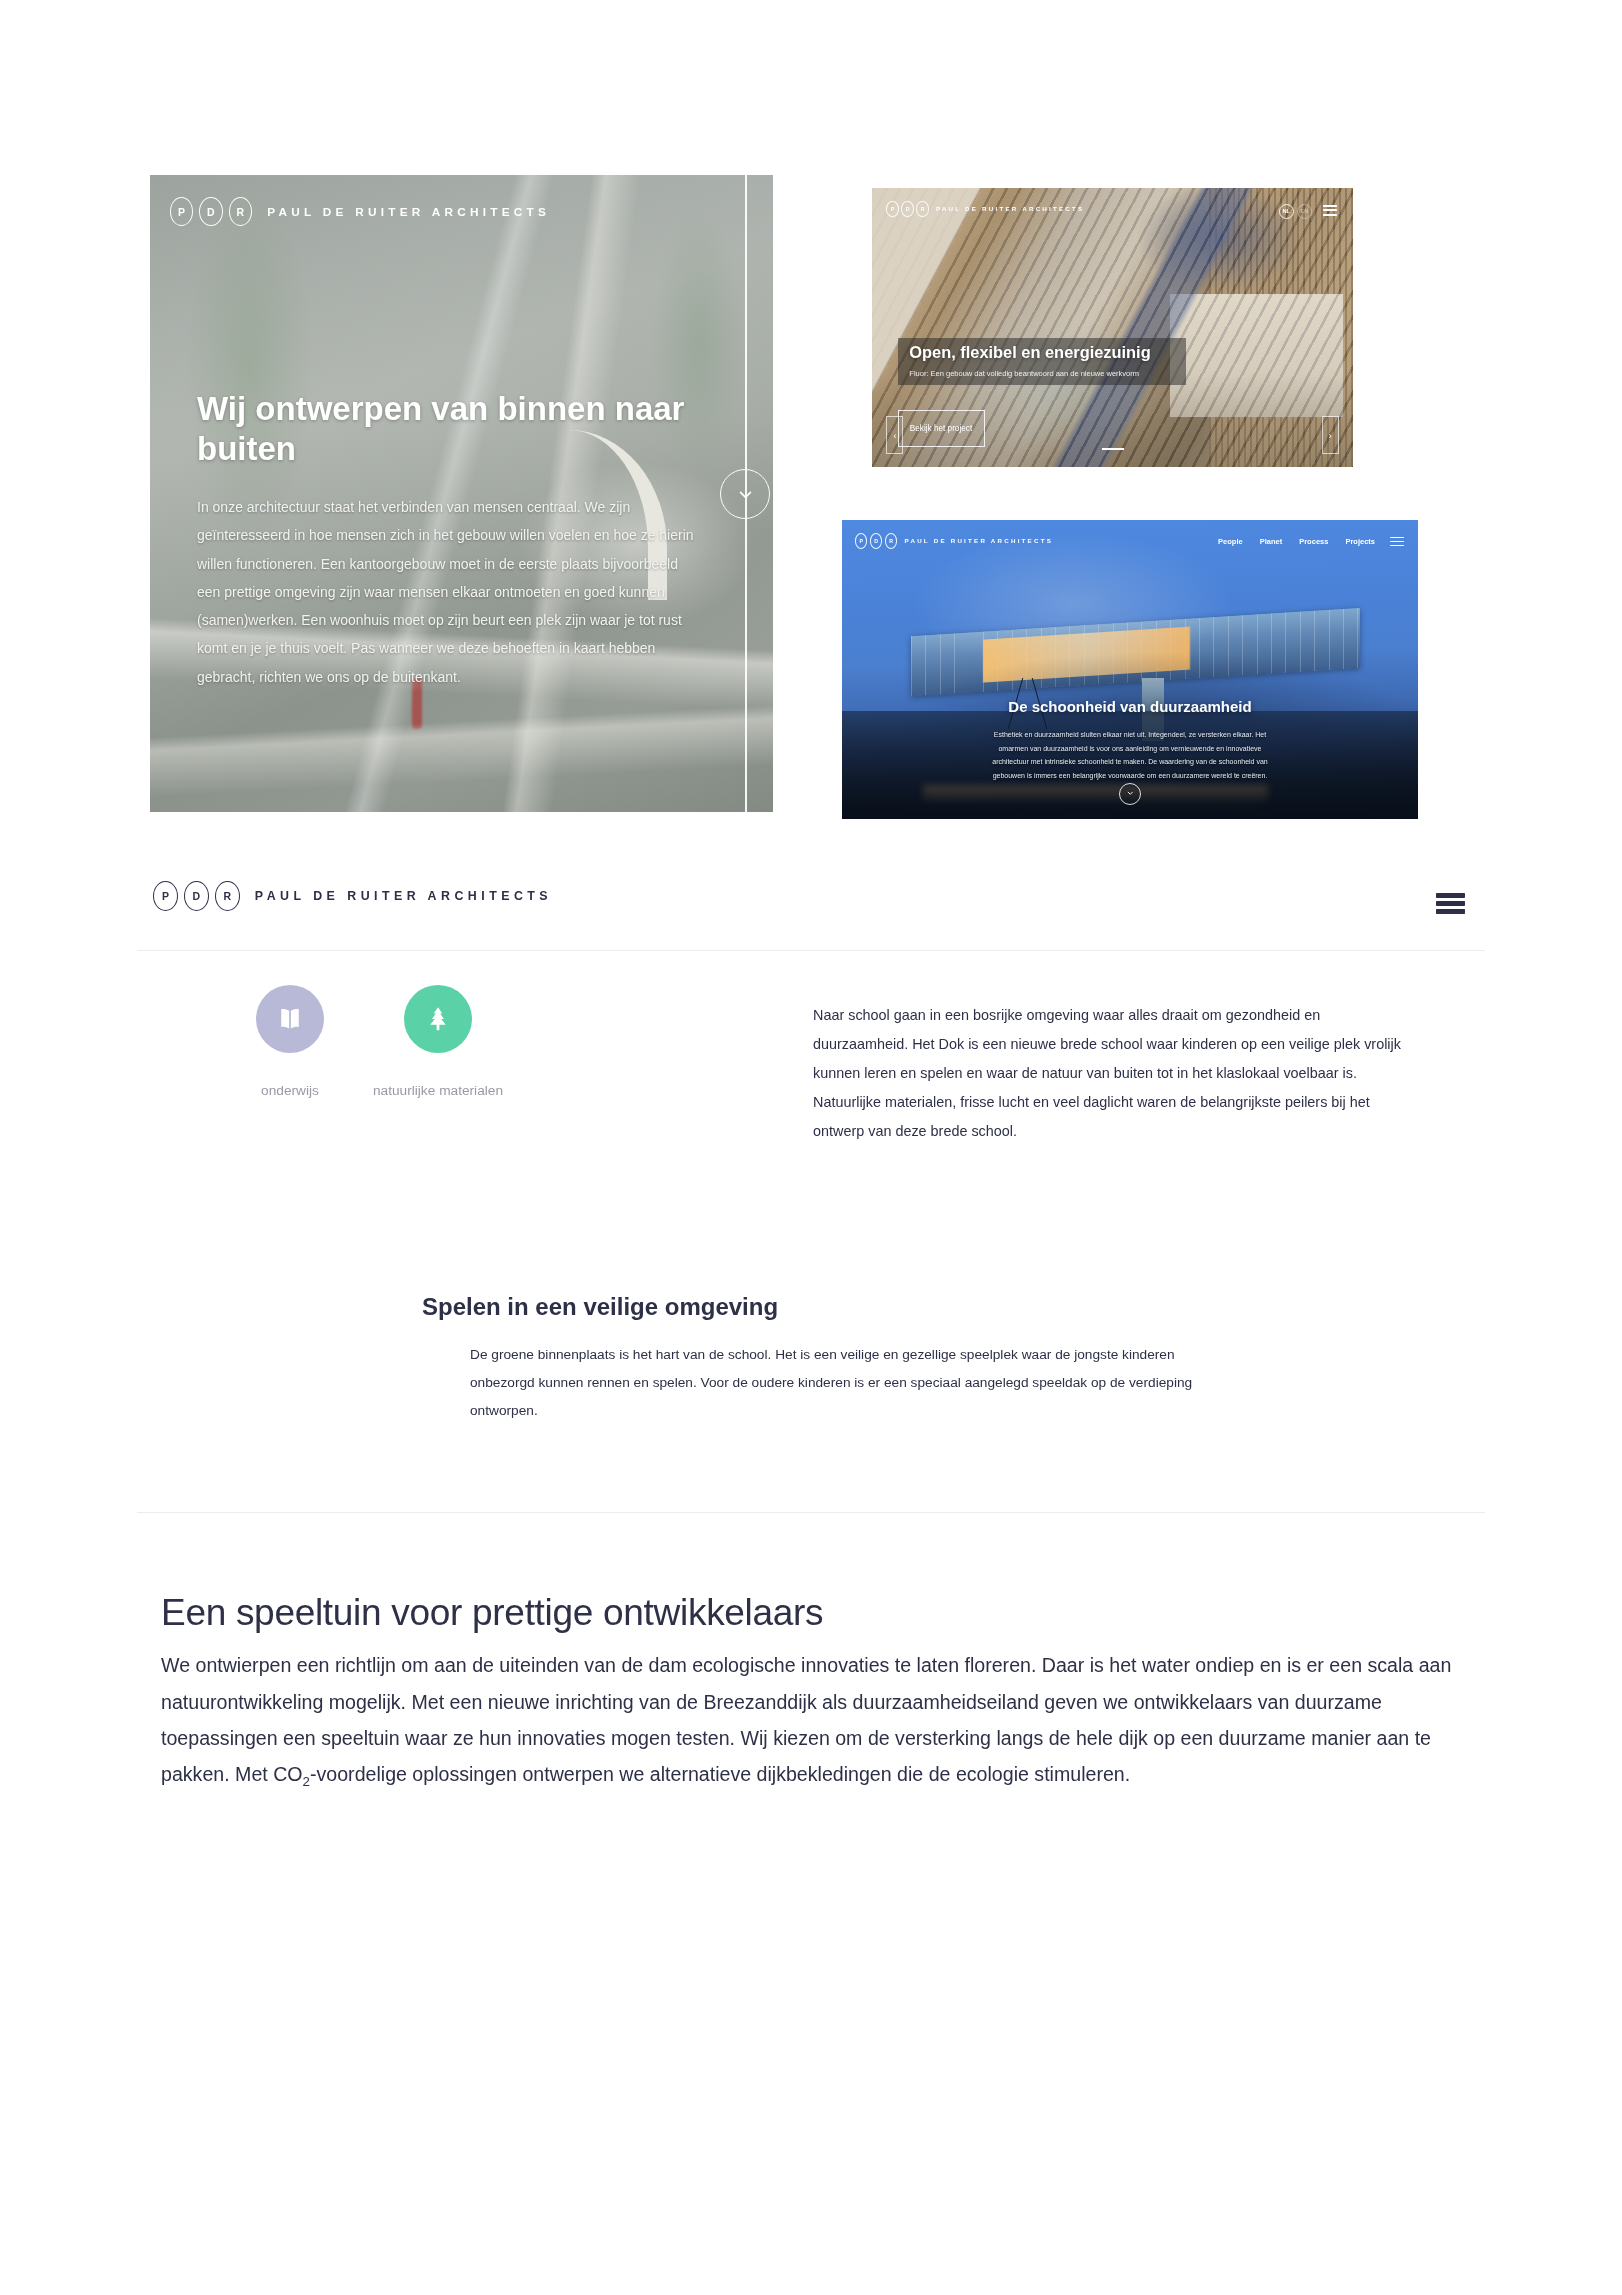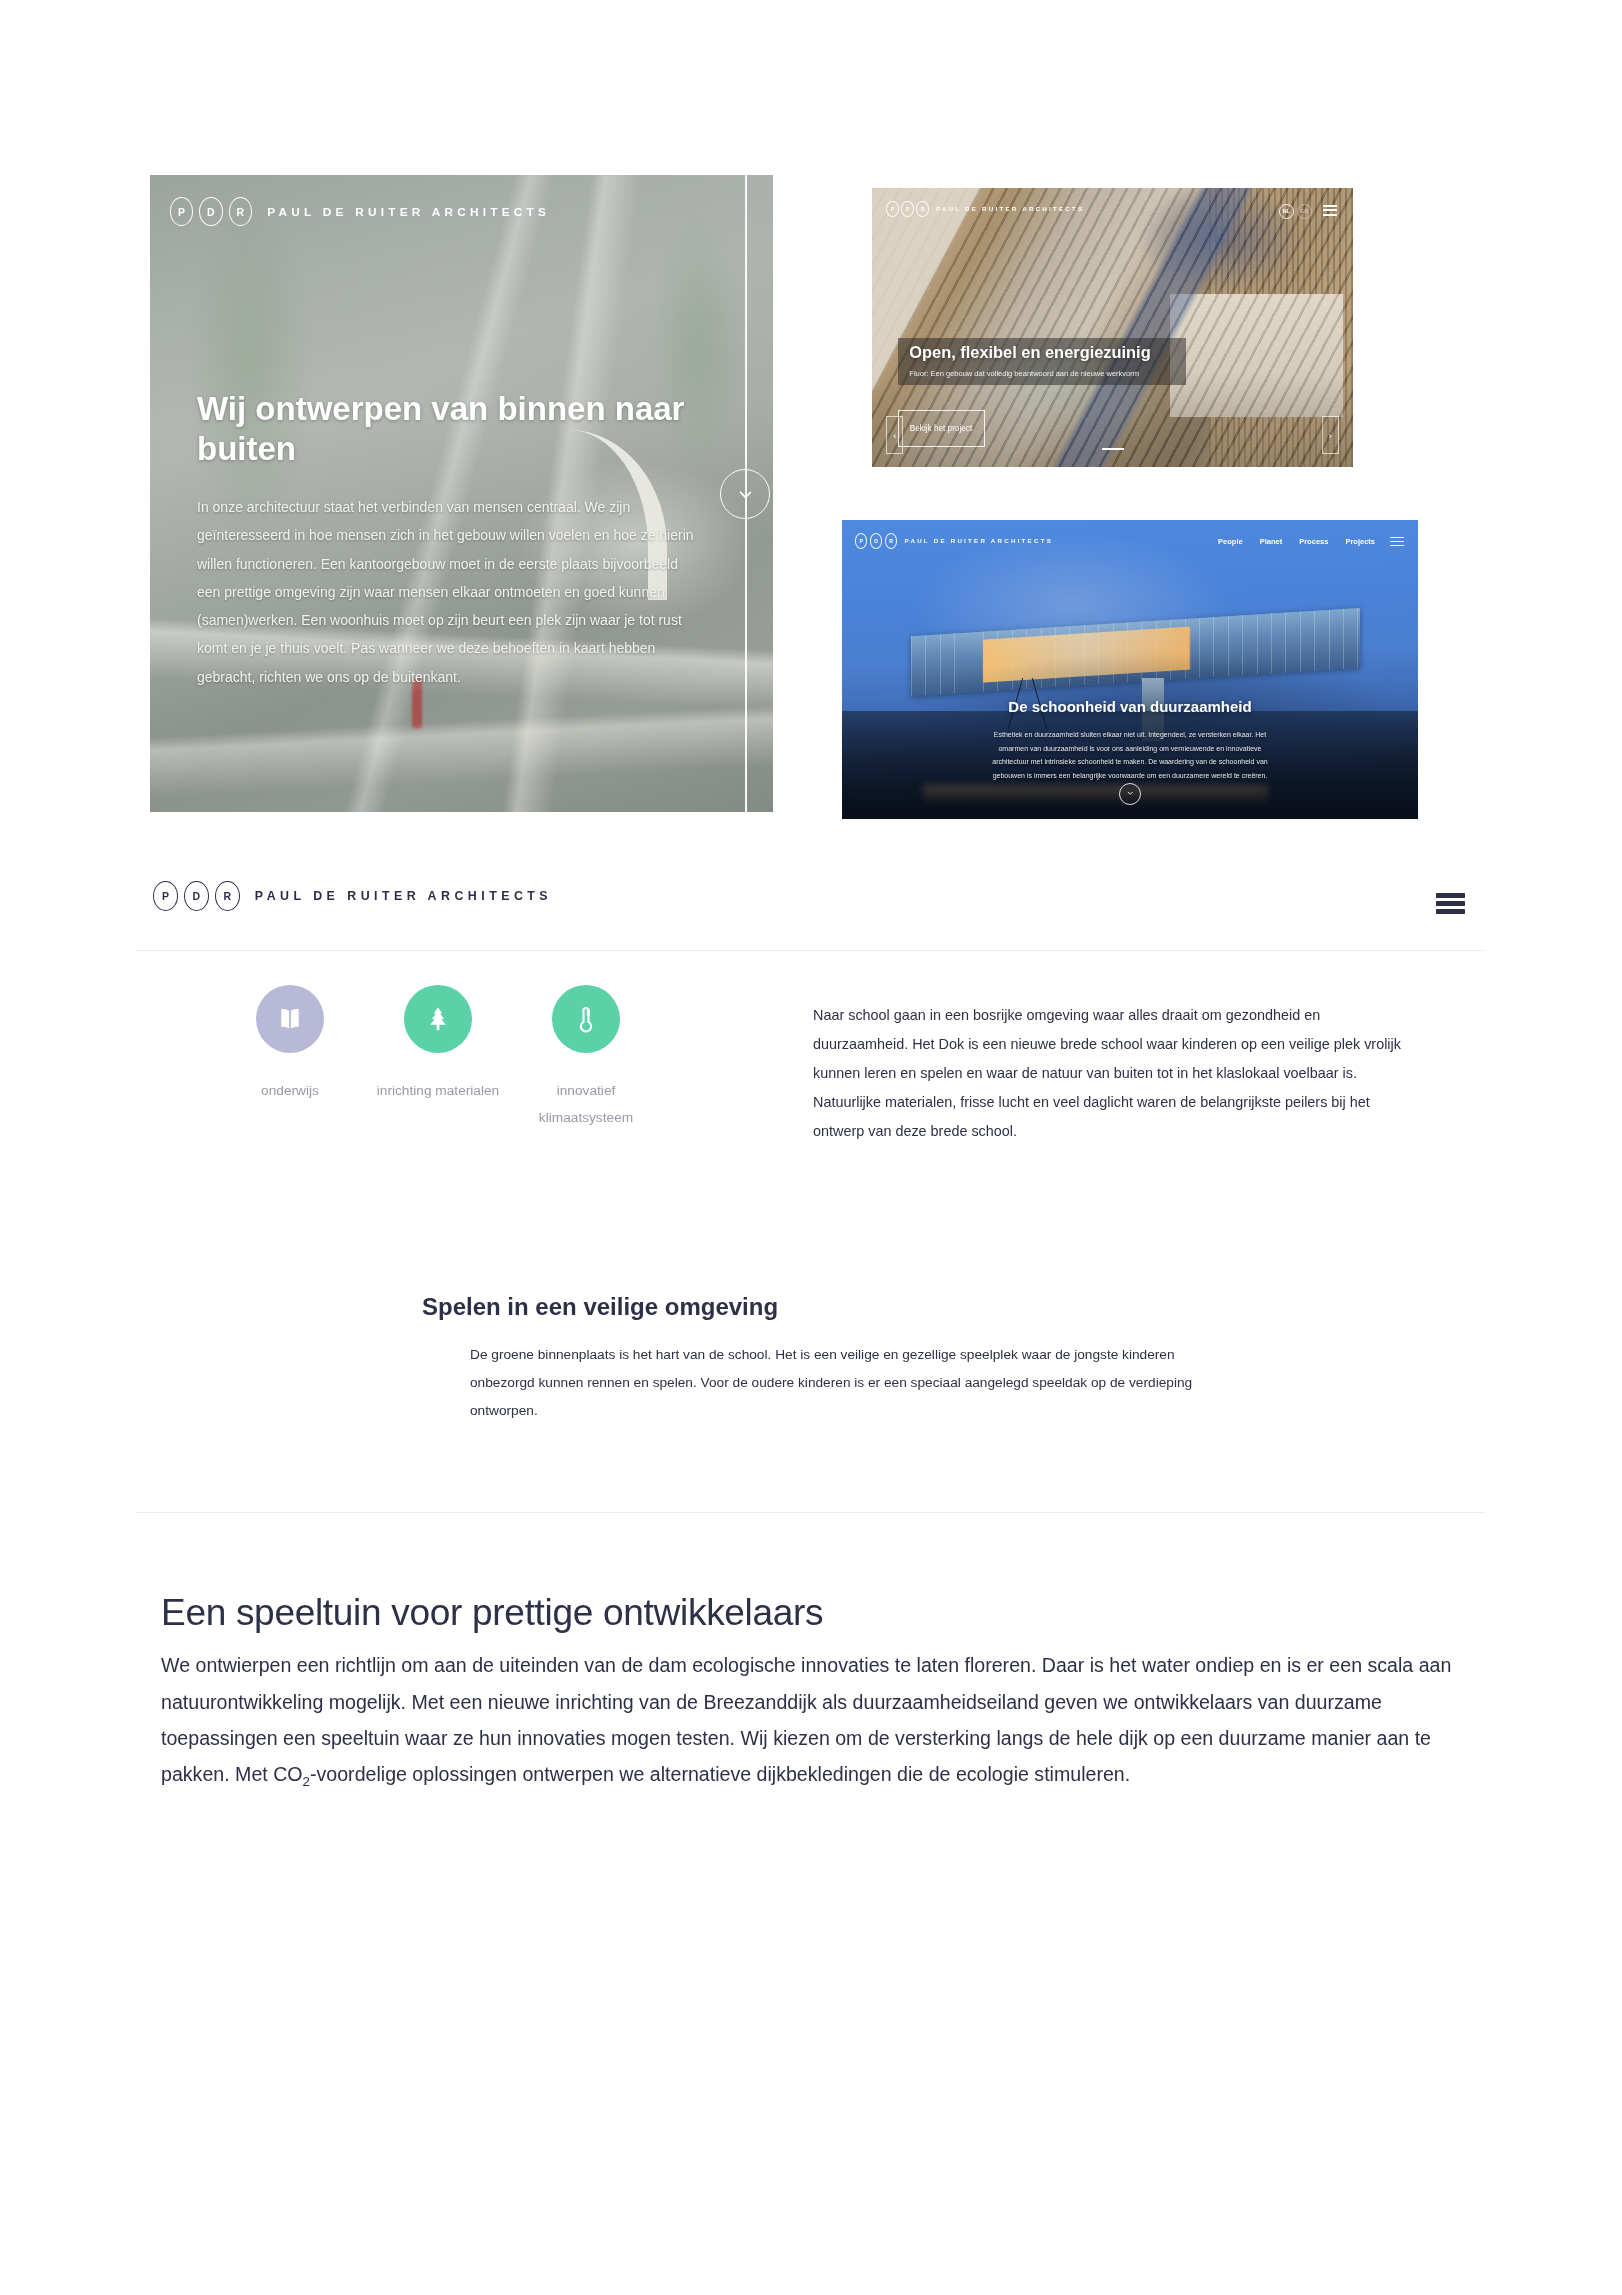--- a/index.html
+++ b/index.html
@@ -423,34 +423,23 @@
       </div>
       <div class="badge-label">onderwijs</div>
     </div>
 
     <div class="badge">
       <div class="badge-circle" style="background:#5ad1a6">
         <svg viewBox="0 0 24 24" fill="#ffffff">
           <path d="M12 2.6 8.6 7.6h1.7L7.2 12h2.2L5.8 16.6h5.1V21h2.2v-4.4h5.1L14.6 12h2.2l-3.1-4.4h1.7L12 2.6z"></path>
         </svg>
       </div>
-      <div class="badge-label">inrichting materialen</div>
-    </div>
-
-    <div class="badge">
-      <div class="badge-circle" style="background:#5ad1a6">
-        <svg viewBox="0 0 24 24" fill="none" stroke="#ffffff" stroke-width="1.7">
-          <path d="M12 3.2c-1.1 0-2 .9-2 2v9.1a4.1 4.1 0 1 0 4 0V5.2c0-1.1-.9-2-2-2z"></path>
-          <line x1="12.6" y1="5.4" x2="15" y2="5.4"></line>
-          <line x1="12.6" y1="7.1" x2="15" y2="7.1"></line>
-          <line x1="12.6" y1="8.8" x2="15" y2="8.8"></line>
-        </svg>
-      </div>
-      <div class="badge-label">innovatief klimaatsysteem</div>
-    </div>
+      <div class="badge-label">natuurlijke materialen</div>
+    </div>
+
   </div>
 
   <div class="intro">Naar school gaan in een bosrijke omgeving waar alles draait om gezondheid en duurzaamheid. Het Dok is een nieuwe brede school waar kinderen op een veilige plek vrolijk kunnen leren en spelen en waar de natuur van buiten tot in het klaslokaal voelbaar is. Natuurlijke materialen, frisse lucht en veel daglicht waren de belangrijkste peilers bij het ontwerp van deze brede school.</div>
 
   <div class="spelen">
     <h2>Spelen in een veilige omgeving</h2>
     <p>De groene binnenplaats is het hart van de school. Het is een veilige en gezellige speelplek waar de jongste kinderen onbezorgd kunnen rennen en spelen. Voor de oudere kinderen is er een speciaal aangelegd speeldak op de verdieping ontworpen.</p>
   </div>
 
   <div class="sec-divider"></div>

